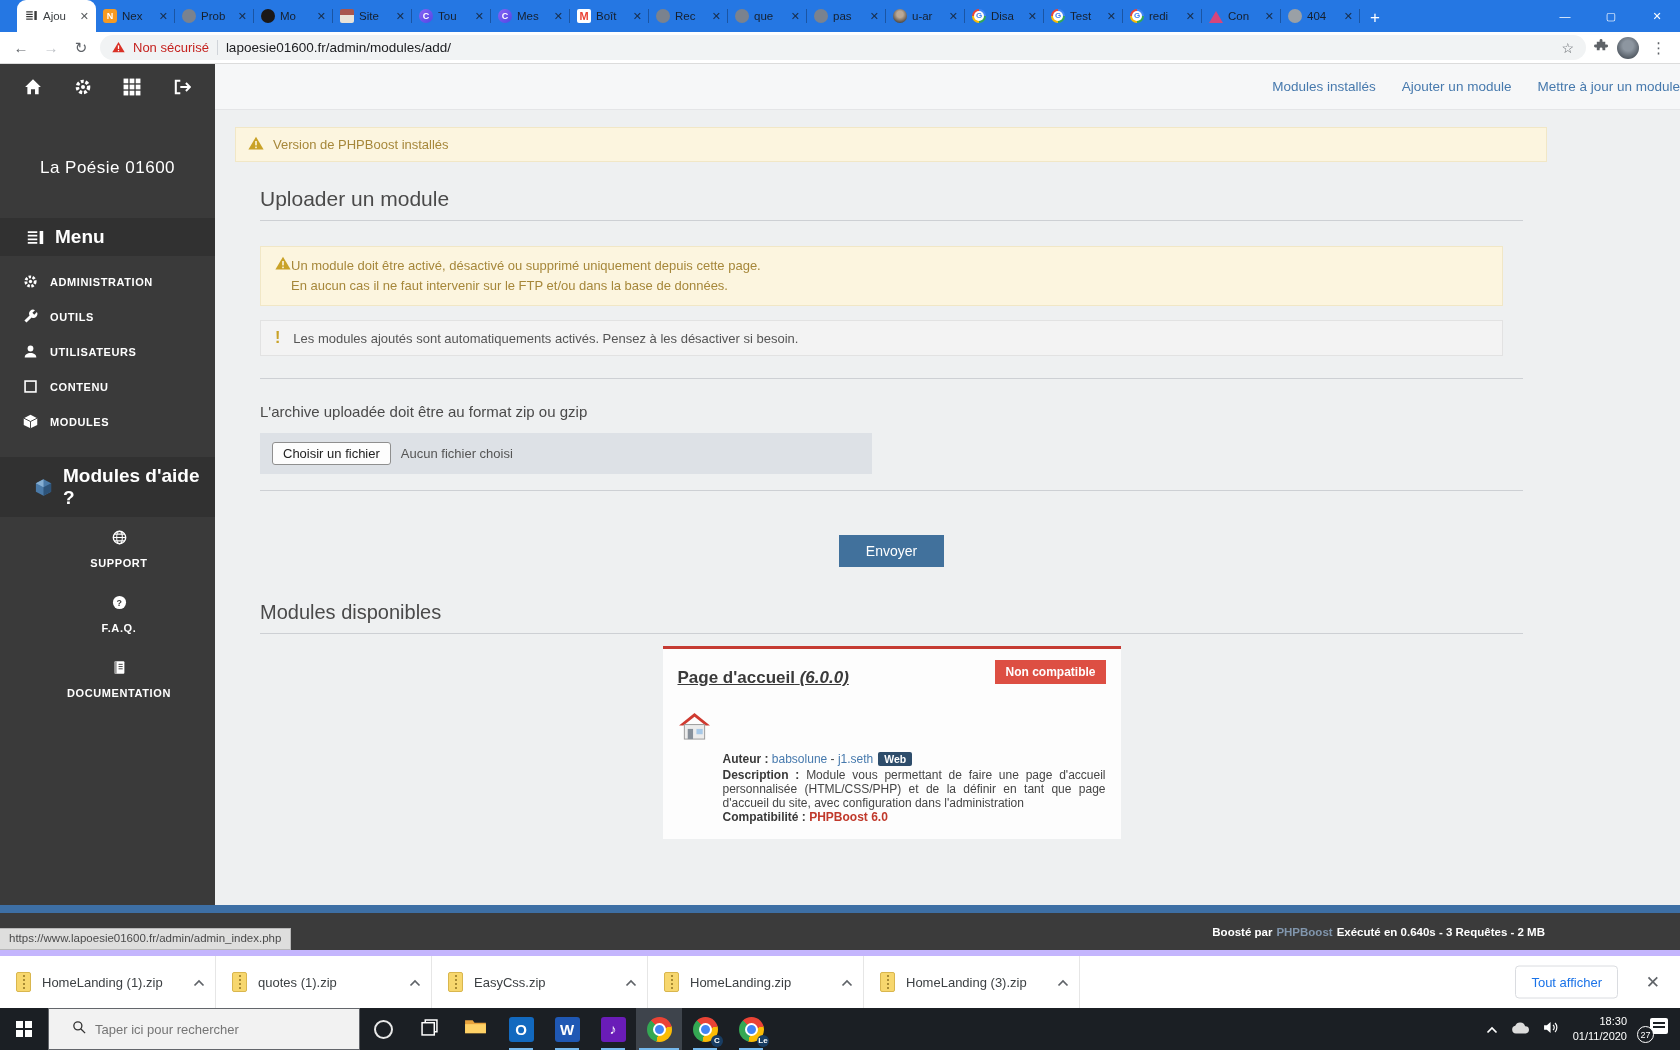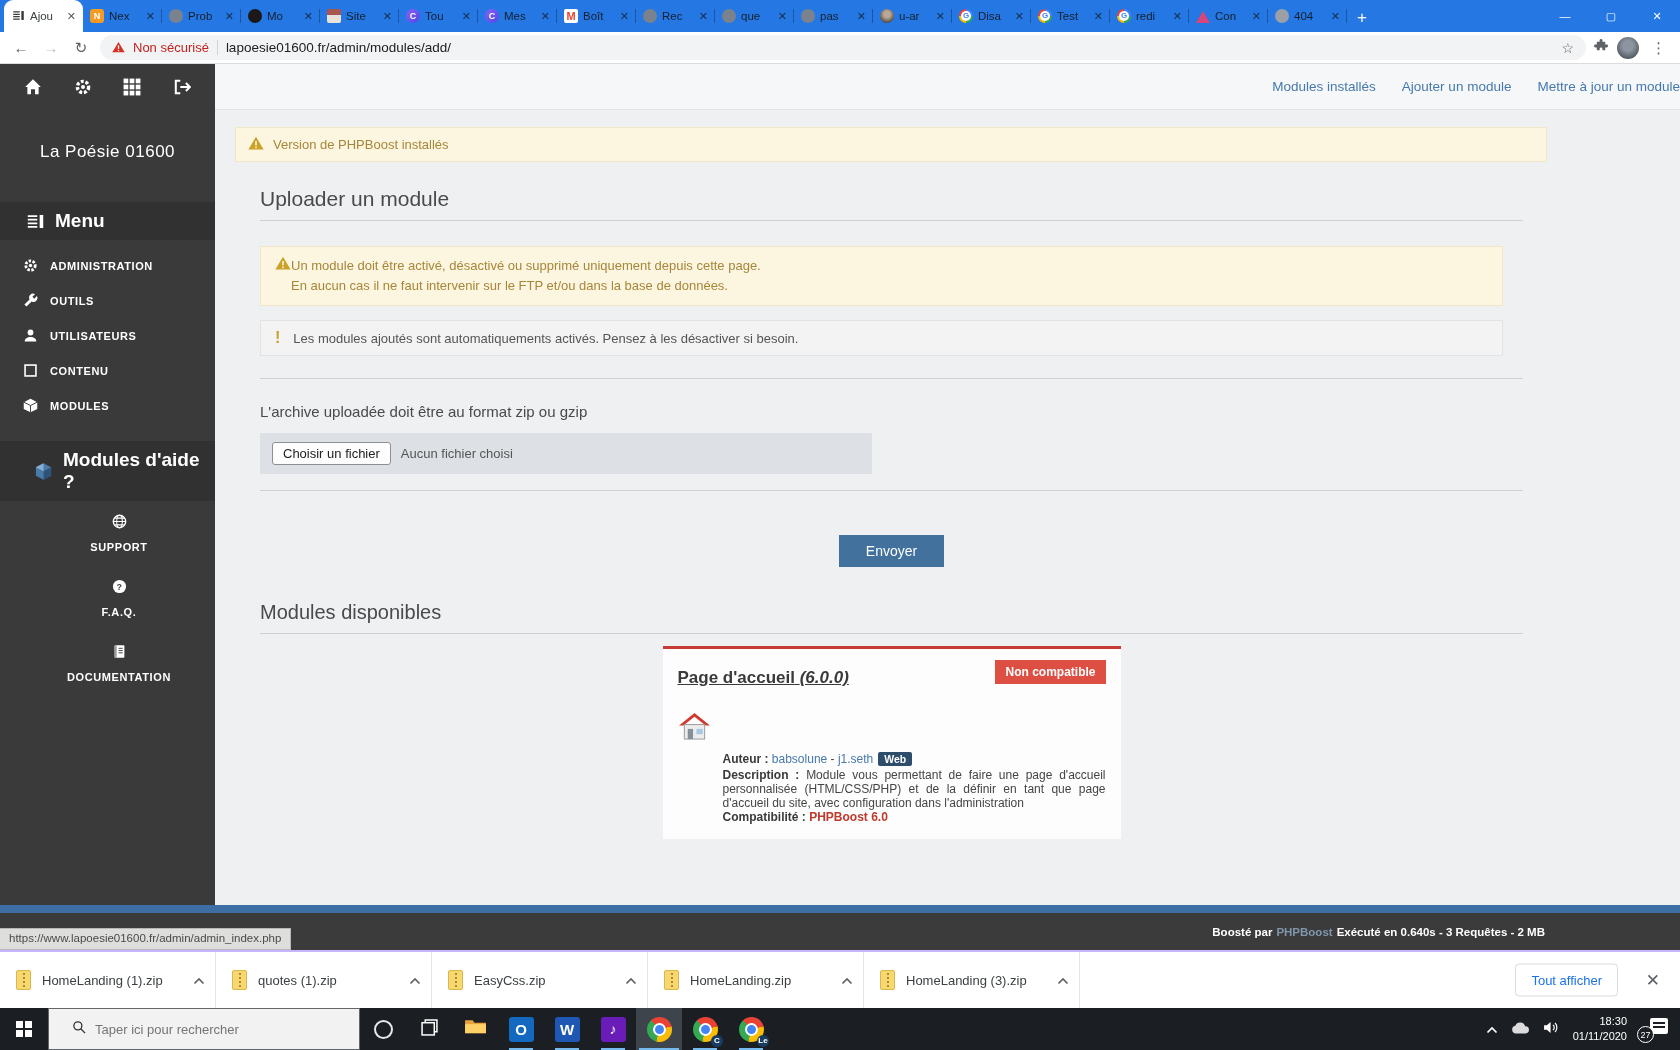--- a/index.html
+++ b/index.html
@@ -2,21 +2,21 @@
 <html><head>
 <meta charset="utf-8">
 <style>
   * { box-sizing:border-box; margin:0; padding:0; }
   html,body { width:1680px; height:1050px; }
   body { font-family:"Liberation Sans",sans-serif; position:relative; overflow:hidden; background:#fff; cursor:default; }
   a { text-decoration:none; }
 
   
   .titlebar { position:absolute; top:0; left:0; right:0; height:32px; background:#2577e3; display:flex; align-items:flex-end; }
-  .tabs { display:flex; align-items:flex-end; height:32px; padding-left:4px; }
+  .tabs { display:flex; align-items:flex-end; height:32px; padding-left:17px; }
   .tab { width:79px; height:32px; display:flex; align-items:center; gap:5px; padding:0 7px; color:#16202e; font-size:11.5px; position:relative; border-radius:9px 9px 0 0; }
   .tab:not(.active)::after { content:""; position:absolute; right:0; top:9px; height:14px; width:1px; background:rgba(0,0,0,.28); }
   .tab.active { background:#fff; color:#3c4043; }
   .tlabel { flex:1; overflow:hidden; white-space:nowrap; }
   .tclose { font-size:11px; flex:none; opacity:.85; }
   .fav { width:14px; height:14px; flex:none; display:inline-block; text-align:center; position:relative; border-radius:3px; font:bold 9px/14px "Liberation Sans",sans-serif; color:#fff; }
   .fav svg { width:13px; height:13px; }
   .fav-phpboost-admin { color:#3a3a3a; background:transparent; }
   .fav-orange-n { background:#f59a23; }
   .fav-gray-disc { background:#7a828e; border-radius:50%; }
@@ -48,21 +48,21 @@
   .avatar { width:22px; height:22px; border-radius:50%; background:radial-gradient(circle at 50% 40%, #8d96a0 30%, #4a525b 80%); }
   .menu-dots { color:#5f6368; font-size:15px; padding:0 4px; }
 
   
   .app { position:absolute; top:64px; left:0; width:1680px; height:841px; background:#eef0f1; }
 
   
   .sidebar { position:absolute; top:0; left:0; width:215px; height:841px; background:#3a3a3a; color:#fff; }
   .side-icons { display:flex; justify-content:space-between; padding:14px 24px 0; }
   .side-icons .sico svg { width:18px; height:18px; color:#fff; }
-  .side-title { text-align:center; margin-top:42px; font-size:17px; letter-spacing:.5px; }
+  .side-title { text-align:center; margin-top:58px; font-size:17px; letter-spacing:.5px; }
   .side-band { margin-top:40px; background:#313131; padding:8px 0 8px 26px; display:flex; align-items:center; gap:10px; font-size:19px; font-weight:bold; }
   .side-band.help { margin-top:18px; padding-left:34px; }
   .bicon svg { width:19px; height:19px; color:#fff; display:block; }
   .side-menu { margin-top:8px; }
   .side-item { display:flex; align-items:center; gap:12px; padding:10px 0 10px 23px; font-size:11px; font-weight:bold; letter-spacing:.6px; }
   .side-help .side-item { padding:13px 0 13px 23px;flex-direction:column; }
   .sicon { width:15px; display:inline-flex; }
   .sicon svg { width:15px; height:15px; color:#fff; }
 
   
@@ -100,21 +100,21 @@
   .desc { text-align:justify; }
   .compat .val { color:#c0392b; font-weight:bold; }
 
   
   .bluestrip { position:absolute; top:905px; left:0; right:0; height:8px; background:#3d6fa5; }
   .sitefooter { position:absolute; top:913px; left:0; right:0; height:37px; background:#3b3b3b; color:#fff; font-size:11.5px; font-weight:bold; display:flex; align-items:center; justify-content:flex-end; padding-right:135px; gap:4px; }
   .plink { color:#8196ad; }
   .tooltip { position:absolute; top:928px; left:0; height:22px; background:#dededd; border:1px solid #b7b7b7; border-left:none; color:#4a4a4a; font-size:11.5px; padding:3px 9px; white-space:nowrap; }
 
   
-  .dlbar { position:absolute; top:950px; left:0; right:0; height:58px; background:#fff; border-top:2px solid #c4b5fd; }
+  .dlbar { position:absolute; top:950px; left:0; right:0; height:58px; background:#fff; border-top:6px solid #c4b5fd; }
   .dlitems { display:flex; height:100%; }
   .dlitem { width:216px; height:100%; display:flex; align-items:center; gap:11px; padding:0 10px 0 16px; border-right:1px solid #e6e6e6; font-size:13px; color:#3c4043; }
   .zipicon { width:15px; height:20px; background:#f7d76e; border:1px solid #d9b64e; border-radius:2px; position:relative; flex:none; }
   .zipicon::after { content:""; position:absolute; left:50%; top:2px; bottom:2px; width:2px; margin-left:-1px; background:repeating-linear-gradient(#a98b33 0 2px, rgba(0,0,0,0) 2px 4px); }
   .dlchev { margin-left:auto; color:#5f6368; }
   .dlchev svg { width:12px; height:8px; }
   .showall { position:absolute; right:62px; top:50%; transform:translateY(-50%); border:1px solid #dadce0; border-radius:4px; background:#fff; color:#1a73e8; font-size:13px; padding:8px 15px; font-family:inherit; }
   .dlclose { position:absolute; right:20px; top:50%; transform:translateY(-50%); color:#5f6368; font-size:17px; }
 
   

